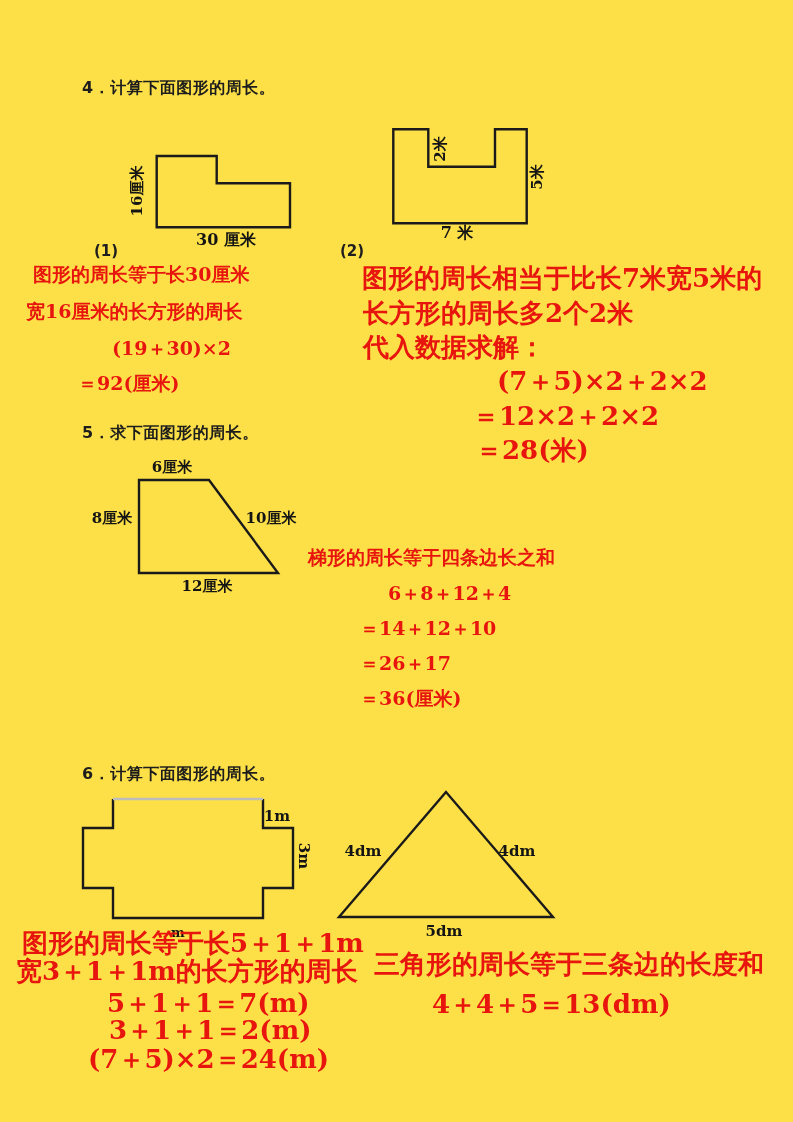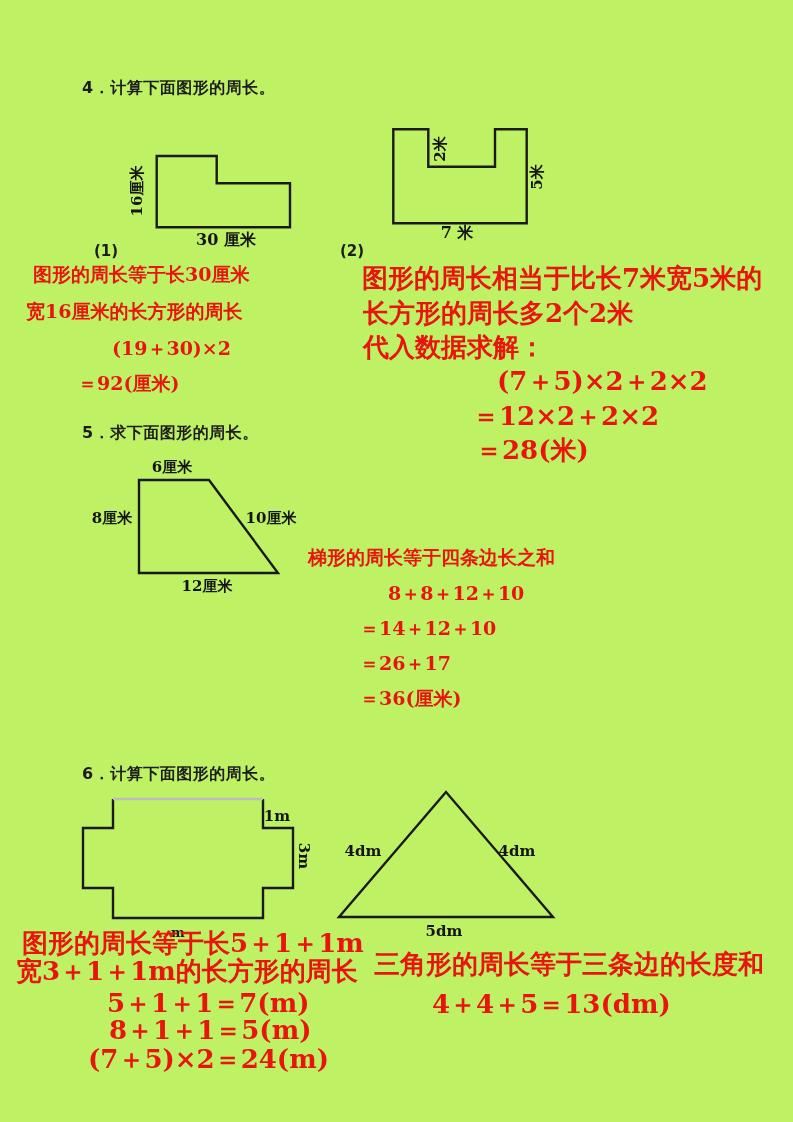--- a/index.html
+++ b/index.html
@@ -1,17 +1,17 @@
 <!DOCTYPE html>
 <html><head>
 <meta charset="utf-8">
 <style>
   html,body { margin:0; padding:0; background:#ffffff; }
   .page {
-    position:relative; width:793px; height:1122px; background:#bef264;
+    position:relative; width:793px; height:1122px; background:#fde047;
     font-family:"DejaVu Sans", sans-serif; overflow:hidden;
   }
   .heading {
     position:absolute; font-size:16px; font-weight:600; color:#1d1d1d;
     letter-spacing:0.5px; white-space:nowrap;
     font-family:"DejaVu Sans", sans-serif;
   }
   .figlabel {
     position:absolute; font-size:15px; font-weight:bold; color:#141414;
     white-space:nowrap; font-family:"DejaVu Serif", serif;
@@ -73,21 +73,21 @@
 
   <svg style="left:130px; top:472px;" width="160" height="110" viewBox="0 0 160 110">
     <polygon points="9,8 79,8 148,101 9,101"></polygon>
   </svg>
   <div class="figlabel ctr" style="left:172px; top:467px;">6厘米</div>
   <div class="figlabel ctr" style="left:112px; top:518px;">8厘米</div>
   <div class="figlabel ctr" style="left:271px; top:518px;">10厘米</div>
   <div class="figlabel ctr" style="left:207px; top:586px;">12厘米</div>
 
   <div class="red s27" style="left:308px; top:545px;">梯形的周长等于四条边长之和</div>
-  <div class="red s27" style="left:388px; top:581px;">8＋8＋12＋10</div>
+  <div class="red s27" style="left:388px; top:581px;">6＋8＋12＋4</div>
   <div class="red s27" style="left:360px; top:616px;">＝14＋12＋10</div>
   <div class="red s27" style="left:360px; top:651px;">＝26＋17</div>
   <div class="red s27" style="left:360px; top:686px;">＝36(厘米)</div>
 
   <div class="heading" style="left:82px; top:764px;">6．计算下面图形的周长。</div>
 
   <svg style="left:75px; top:790px;" width="230" height="135" viewBox="0 0 230 135">
     <path d="M188 9 L188 38 L218 38 L218 98 L188 98 L188 128 L38 128 L38 98 L8 98 L8 38 L38 38 L38 9"></path>
     <line class="faint" x1="38" y1="9" x2="188" y2="9"></line>
   </svg>
@@ -98,19 +98,19 @@
   <svg style="left:330px; top:785px;" width="230" height="140" viewBox="0 0 230 140">
     <polygon points="116,7 9,132 223,132"></polygon>
   </svg>
   <div class="figlabel ctr" style="left:363px; top:851px;">4dm</div>
   <div class="figlabel ctr" style="left:517px; top:851px;">4dm</div>
   <div class="figlabel ctr" style="left:444px; top:931px;">5dm</div>
 
   <div class="red s26" style="left:22px;  top:926px;">图形的周长等于长5＋1＋1m</div>
   <div class="red s26" style="left:16px;  top:954px;">宽3＋1＋1m的长方形的周长</div>
   <div class="red s26" style="left:107px; top:986px;">5＋1＋1＝7(m)</div>
-  <div class="red s26" style="left:109px; top:1013px;">8＋1＋1＝5(m)</div>
+  <div class="red s26" style="left:109px; top:1013px;">3＋1＋1＝2(m)</div>
   <div class="red s26" style="left:88px;  top:1042px;">(7＋5)×2＝24(m)</div>
 
   <div class="red s26" style="left:374px; top:947px;">三角形的周长等于三条边的长度和</div>
   <div class="red s26" style="left:432px; top:987px;">4＋4＋5＝13(dm)</div>
 
 </div>
 
 </body></html>

